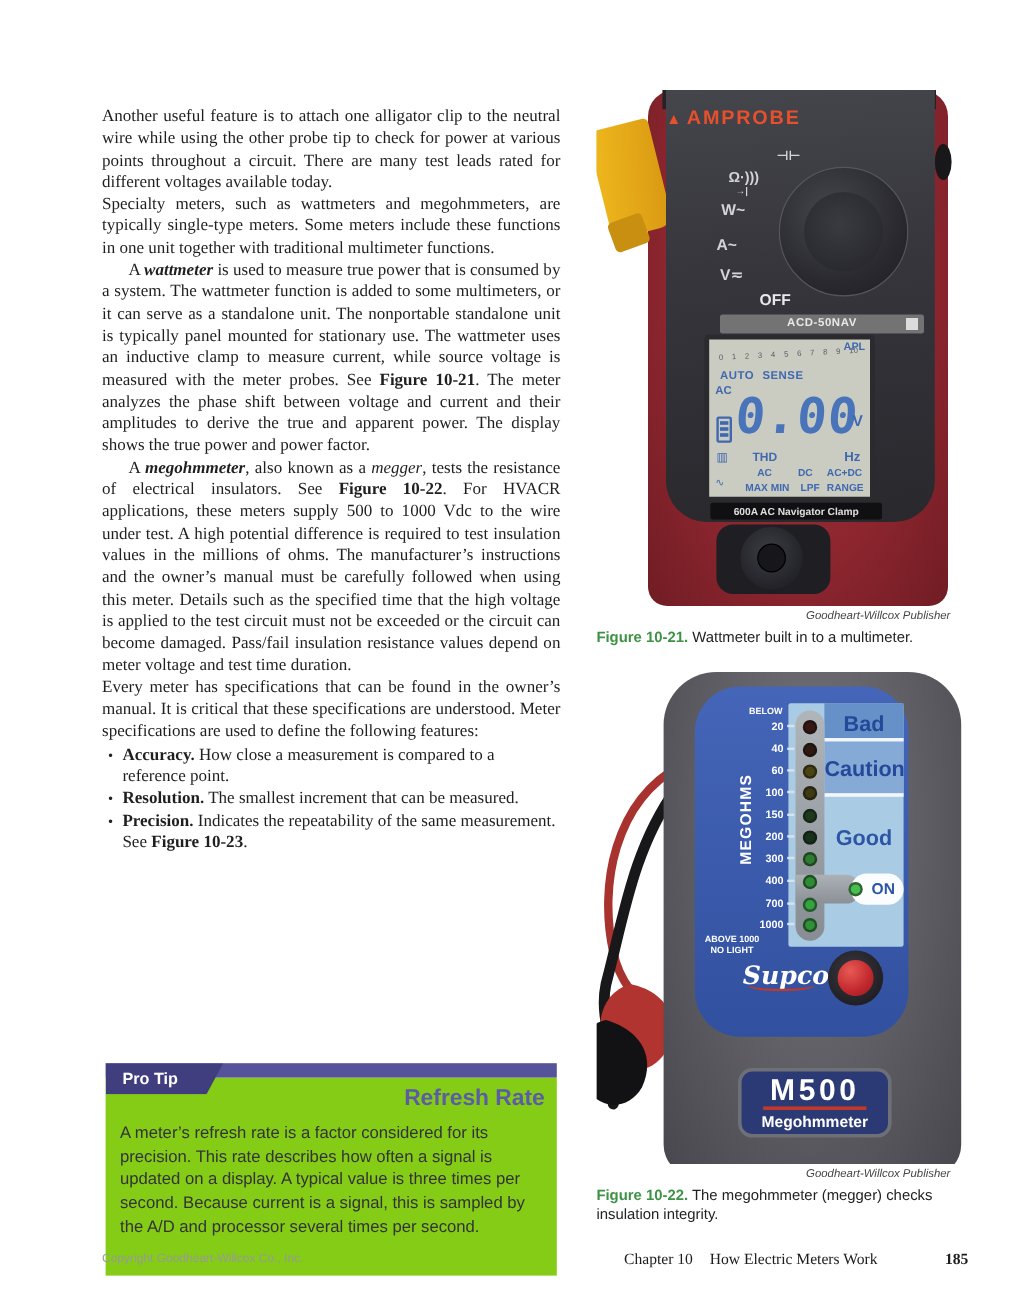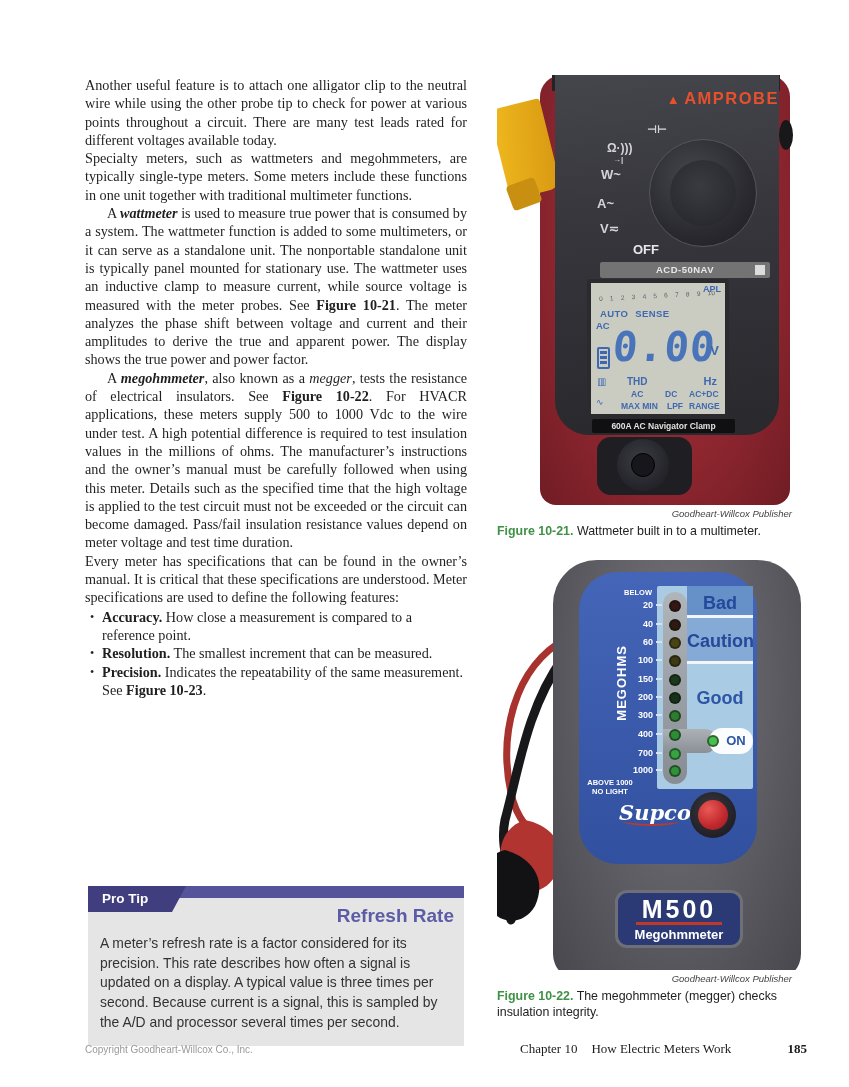--- a/index.html
+++ b/index.html
@@ -1,41 +1,41 @@
 <!DOCTYPE html>
 <html><head>
 <meta charset="utf-8">
 <style>
   * { margin:0; padding:0; box-sizing:border-box; }
   html,body { background:#ffffff; }
   .page { position:relative; width:849px; height:1087px; background:#fff; overflow:hidden;
           font-family:"Liberation Serif","DejaVu Serif",serif; color:#1f1f1f; }
 
   
-  .textcol { position:absolute; left:85px; top:76px; width:382px; font-size:14.2px; line-height:18.3px; text-align:justify; }
+  .textcol { position:absolute; left:85px; top:88px; width:382px; font-size:14.2px; line-height:18.3px; text-align:justify; }
   .textcol p { margin:0; }
   .indent { text-indent:22px; }
   h2.sec { font-family:"Liberation Sans","DejaVu Sans",sans-serif; font-weight:bold; color:#b23a4a;
            font-size:25px; margin:15px 0 9px 0; line-height:26px; }
   h2.sec span { display:inline-block; transform:scaleX(.88); transform-origin:0 50%; white-space:nowrap; }
   .term { font-weight:bold; font-style:italic; }
   .it { font-style:italic; }
   .figref { font-weight:bold; }
   ul.specs { list-style:none; margin-top:1px; text-align:left; }
   ul.specs li { position:relative; padding-left:17px; }
   ul.specs li::before { content:"\2022"; position:absolute; left:5px; top:0; font-size:12px; color:#222; }
   ul.specs .bterm { font-weight:bold; font-style:normal; }
 
   
   .protip { position:absolute; left:88px; top:886px; width:376px; font-family:"Liberation Sans","DejaVu Sans",sans-serif; }
   .pt-bar { position:absolute; left:0; top:0; right:0; height:12px; background:#55549a; }
   .pt-tab { position:absolute; left:0; top:0; width:98px; height:26px; background:#403e7e; color:#fff;
             font-weight:bold; font-size:13.5px; line-height:25px; padding-left:14px;
             clip-path:polygon(0 0,100% 0,calc(100% - 14px) 100%,0 100%); }
-  .pt-body { margin-top:12px; background:#e5e5e5; padding:4px 10px 13px 12px; }
+  .pt-body { margin-top:12px; background:#84cc16; padding:4px 10px 30px 12px; }
   .pt-title { text-align:right; font-weight:bold; font-size:19px; color:#5c5ba6; margin:3px 0 7px 0; }
   .pt-text { font-size:13.9px; line-height:19.7px; color:#333336; }
 
   
   .figure { position:absolute; left:497px; width:333px; font-family:"Liberation Sans","DejaVu Sans",sans-serif; }
   .photo { position:relative; overflow:hidden; background:#fff; }
   .credit { text-align:right; font-style:italic; font-size:9.5px; color:#444; padding-right:38px; margin-top:3px; }
   .caption { font-size:12.4px; line-height:16px; color:#222; margin-top:4px; }
   .cap-label { color:#3f9145; font-weight:bold; }
 
@@ -43,21 +43,21 @@
   .f21-photo { height:430px; }
   .m1-body { position:absolute; left:43px; top:0; width:250px; height:430px; border-radius:22px 22px 16px 16px;
              background:radial-gradient(ellipse at 50% 35%, #a63842 0%, #8e262f 60%, #701c24 100%); }
   .m1-topbar { position:absolute; left:55px; top:0; width:228px; height:16px; background:#232327; }
   .m1-lever { position:absolute; left:2px; top:28px; width:52px; height:92px; border-radius:10px 4px 12px 6px;
               background:linear-gradient(100deg,#f0b91e,#d89812); transform:rotate(-14deg); }
   .m1-lever2 { position:absolute; left:12px; top:106px; width:30px; height:26px; background:#c98f10; transform:rotate(-20deg); border-radius:4px; }
   .m1-sideknob { position:absolute; left:282px; top:45px; width:14px; height:30px; border-radius:50%; background:#18181a; }
   .m1-panel { position:absolute; left:58px; top:0; width:224px; height:360px; border-radius:0 0 34px 34px;
               background:linear-gradient(175deg,#45454c 0%,#36363c 40%,#28282d 100%); }
-  .m1-logo { position:absolute; left:58px; top:14px; width:224px; text-align:right; color:#e8502c;
+  .m1-logo { position:absolute; left:58px; top:14px; width:224px; text-align:left; color:#e8502c;
              font-weight:bold; font-size:16.5px; letter-spacing:1.5px; }
   .m1-logo .tri { font-size:13px; margin-right:3px; }
   .dial-outer { position:absolute; left:152px; top:64px; width:108px; height:108px; border-radius:50%;
                 background:radial-gradient(circle at 40% 35%, #46464e, #2a2a30 60%, #1c1c22); border:1px solid #55555c; }
   .dial-inner { position:absolute; left:173px; top:85px; width:66px; height:66px; border-radius:50%;
                 background:radial-gradient(circle at 45% 40%, #3a3a41, #232329); }
   .dlab { position:absolute; color:#d4d4d8; font-weight:bold; font-size:12px; }
   .m1-modelbar { position:absolute; left:103px; top:187px; width:170px; height:16px; background:#737373; border-radius:2px;
                  color:#e8e8e8; font-weight:bold; font-size:9.5px; line-height:16px; text-align:center; letter-spacing:.5px; }
   .m1-modelbar i { position:absolute; right:5px; top:3px; width:10px; height:10px; background:#dcdcdc; }

